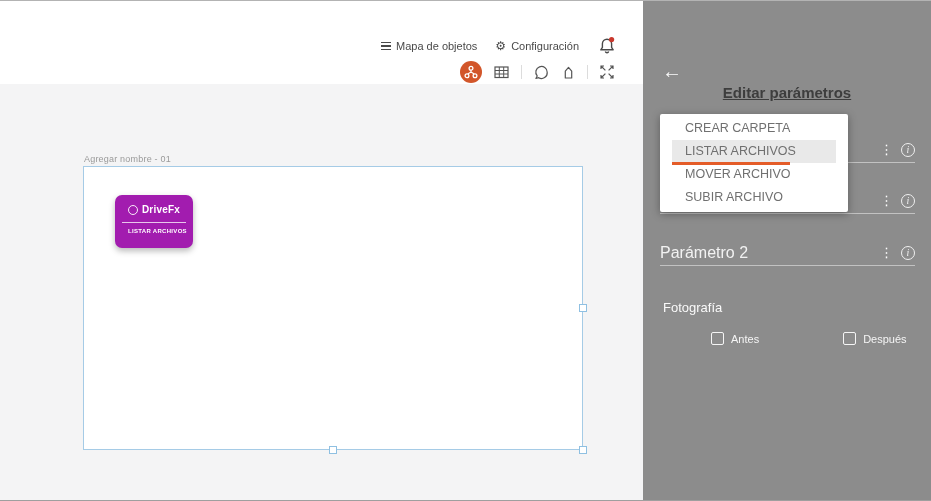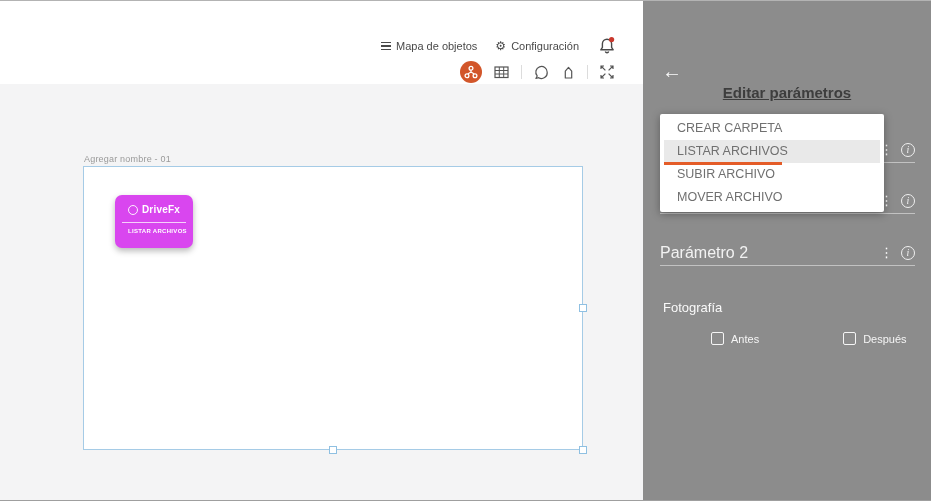--- a/index.html
+++ b/index.html
@@ -35,21 +35,21 @@
   .handle {
     position:absolute; width:8px; height:8px; background:#fff;
     border:1.5px solid #8fc0e2; cursor:pointer;
   }
   .handle.r-mid { right:-5px; top:50%; margin-top:-4px; }
   .handle.b-mid { bottom:-5px; left:50%; margin-left:-4px; }
   .handle.b-right { bottom:-5px; right:-5px; }
 
   .card {
     position:absolute; left:31px; top:28px; width:78px; height:53px;
-    background:#d946ef; border-radius:7px; box-shadow:0 3px 6px rgba(0,0,0,.28);
+    background:#a21caf; border-radius:7px; box-shadow:0 3px 6px rgba(0,0,0,.28);
     color:#fff; cursor:pointer;
   }
   .card-title-row { display:flex; align-items:center; justify-content:center; gap:4px; padding-top:9px; }
   .card-logo { width:10px; height:10px; border:1.3px solid rgba(255,255,255,.9); border-radius:50%; display:inline-block; }
   .card-title { font-size:10px; font-weight:bold; letter-spacing:.2px; }
   .card-divider { margin:7px 7px 0 7px; border-top:1px solid rgba(255,255,255,.75); }
   .card-action { font-size:6px; font-weight:bold; letter-spacing:.3px; padding:5px 0 0 7px; }
 
   
   .right-panel { position:absolute; left:643px; top:0; width:288px; height:100%; background:#8c8c8c; }
@@ -65,22 +65,22 @@
   .row-icons { display:flex; align-items:center; gap:7px; }
   .kebab { color:#fff; font-size:13px; line-height:1; cursor:pointer; padding:0 1px; }
   .info-ic {
     width:14px; height:14px; border:1px solid #f0f0f0; border-radius:50%;
     color:#f0f0f0; font-family:"Liberation Serif", serif; font-style:italic;
     font-size:10px; display:flex; align-items:center; justify-content:center;
     cursor:pointer; line-height:1;
   }
 
   .dropdown {
-    position:absolute; left:17px; top:113px; width:224px; background:#fff;
-    border-radius:2px; box-shadow:0 2px 8px rgba(0,0,0,.35); padding:3px 4px; z-index:5;
+    position:absolute; left:17px; top:113px; width:188px; background:#fff;
+    border-radius:2px; box-shadow:0 2px 8px rgba(0,0,0,.35); padding:3px 12px; z-index:5;
   }
   .dd-item {
     position:relative; height:23px; line-height:23px; padding-left:13px;
     font-size:12.5px; color:#707070; cursor:pointer; white-space:nowrap;
   }
   .dd-item.selected { background:#e9e9e9; }
   .dd-item.selected::after {
     content:""; position:absolute; left:0; bottom:-2px; width:118px; height:3px;
     background:#e45c28;
   }
@@ -205,22 +205,22 @@
       <span class="p-label">Parámetro 2</span>
       <span class="row-icons">
         <span class="kebab">⋮</span>
         <span class="info-ic">i</span>
       </span>
     </div>
 
     <div class="dropdown">
       <div class="dd-item">CREAR CARPETA</div>
       <div class="dd-item selected">LISTAR ARCHIVOS</div>
+      <div class="dd-item">MOVER ARCHIVO</div>
       <div class="dd-item">SUBIR ARCHIVO</div>
-      <div class="dd-item">MOVER ARCHIVO</div>
     </div>
 
     <div class="photo-title">Fotografía</div>
     <div class="checkbox-row">
       <span class="cb-group">
         <span class="checkbox"></span>
         <span class="cb-label">Antes</span>
       </span>
       <span class="cb-group">
         <span class="checkbox"></span>

